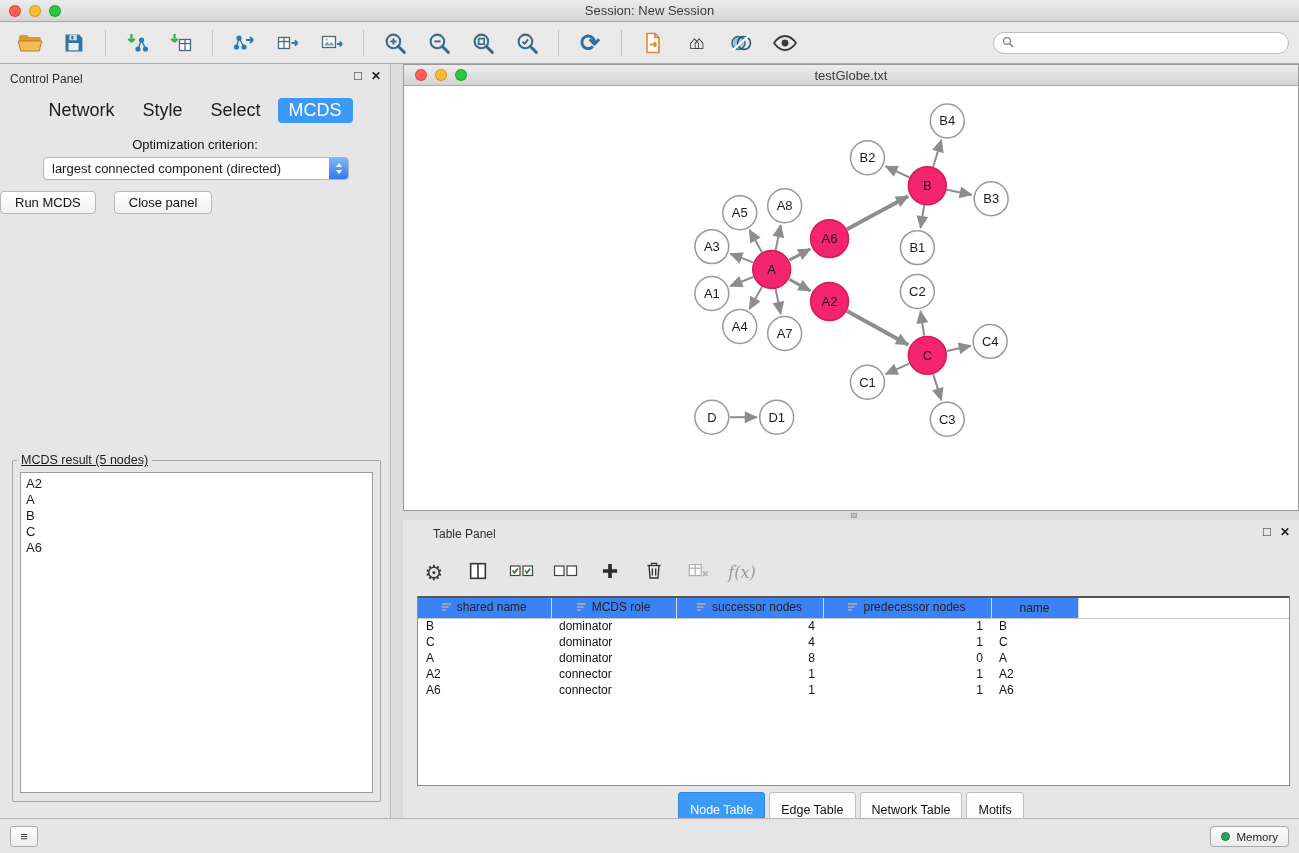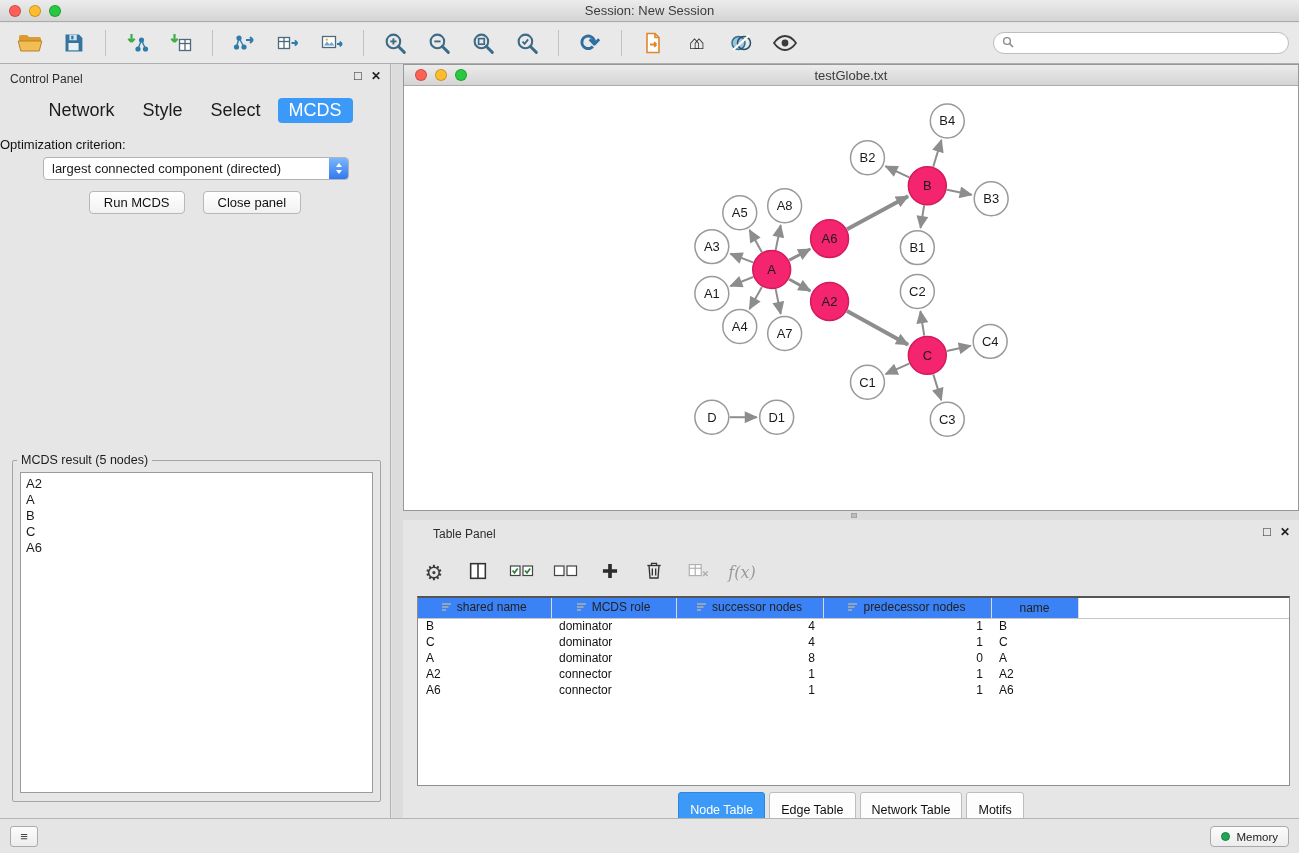--- a/index.html
+++ b/index.html
@@ -34,34 +34,34 @@
   .win-icons .wi { font-size:12px; line-height:12px; color:#1f1f1f; font-weight:bold; }
   .wi.float { font-weight:normal; font-size:13px; }
 
   
   .control-panel { position:absolute; left:0; top:64px; width:391px; bottom:35px;
     background:#e6e6e6; border-right:1px solid #b2b2b2; }
   .cp-title { position:absolute; left:10px; top:8px; }
   .cp-tabs { position:absolute; top:34px; left:0; right:0; display:flex; justify-content:center; gap:6px; }
   .cp-tab { font-size:18px; color:#1c1c1c; padding:2px 11px; border-radius:4px; cursor:default; }
   .cp-tab.active { background:#3b99f7; color:#fff; }
-  .opt-label { position:absolute; top:73px; left:0; right:0; font-size:13px; color:#111; }
+  .opt-label { position:absolute; top:73px; left:0; right:0; text-align:center; font-size:13px; color:#111; }
   .dropdown { position:absolute; top:93px; left:43px; width:306px; height:23px; background:#fff;
     border:1px solid #b3b3b3; border-radius:4px; display:flex; align-items:center; overflow:hidden; }
   .dropdown .value { flex:1; font-size:13px; padding-left:8px; white-space:nowrap; }
   .stepper { width:19px; align-self:stretch; background:linear-gradient(#7db6fb,#3079ef);
     display:flex; flex-direction:column; align-items:center; justify-content:center; }
   .stepper i { display:block; width:0; height:0; border-left:3.5px solid transparent; border-right:3.5px solid transparent; }
   .stepper .up { border-bottom:4.5px solid #fff; margin-bottom:3px; }
   .stepper .dn { border-top:4.5px solid #fff; }
-  .cp-buttons { position:absolute; top:127px; left:0; right:0; display:flex; justify-content:center; gap:18px; }
+  .cp-buttons { position:absolute; top:127px; left:0; right:0; display:flex; gap:18px; }
   .btn { background:linear-gradient(#ffffff,#f1f1f1); border:1px solid #b7b7b7; border-radius:4px;
     font-size:13px; font-family:inherit; padding:2px 14px; height:23px; color:#111; cursor:default; }
   .result-fieldset { position:absolute; left:12px; right:9px; top:389px; bottom:16px;
-    border:1px solid #a5a5a5; border-radius:2px; }
+    border:1px solid #a5a5a5; border-radius:2px;text-decoration:underline; }
   .result-fieldset legend { font-size:12.5px; color:#1c1c1c; padding:0 4px; margin-left:4px; }
   .listbox { position:absolute; left:7px; right:7px; top:5px; bottom:8px; background:#fff;
     border:1px solid #9b9b9b; padding:3px 5px; font-size:13px; line-height:16px; overflow:auto; }
 
   
   .vsplit { position:absolute; left:392px; top:64px; width:11px; bottom:35px; background:#dcdcdc; }
   .hsplit { position:absolute; left:403px; right:0; top:511px; height:9px; background:#dcdcdc; }
   .grip { position:absolute; left:50%; top:2px; width:6px; height:5px; background:#bdbdbd; border:1px solid #a3a3a3; }
 
   

